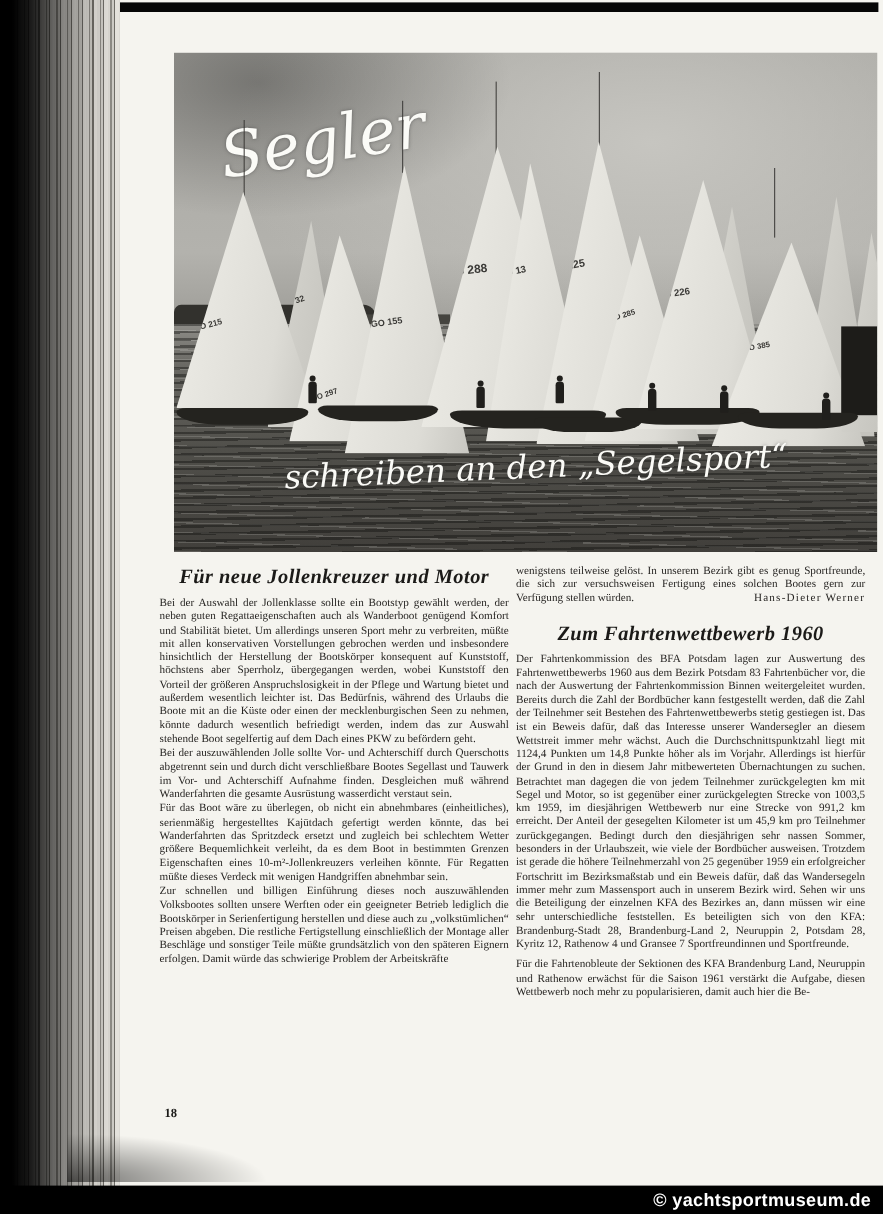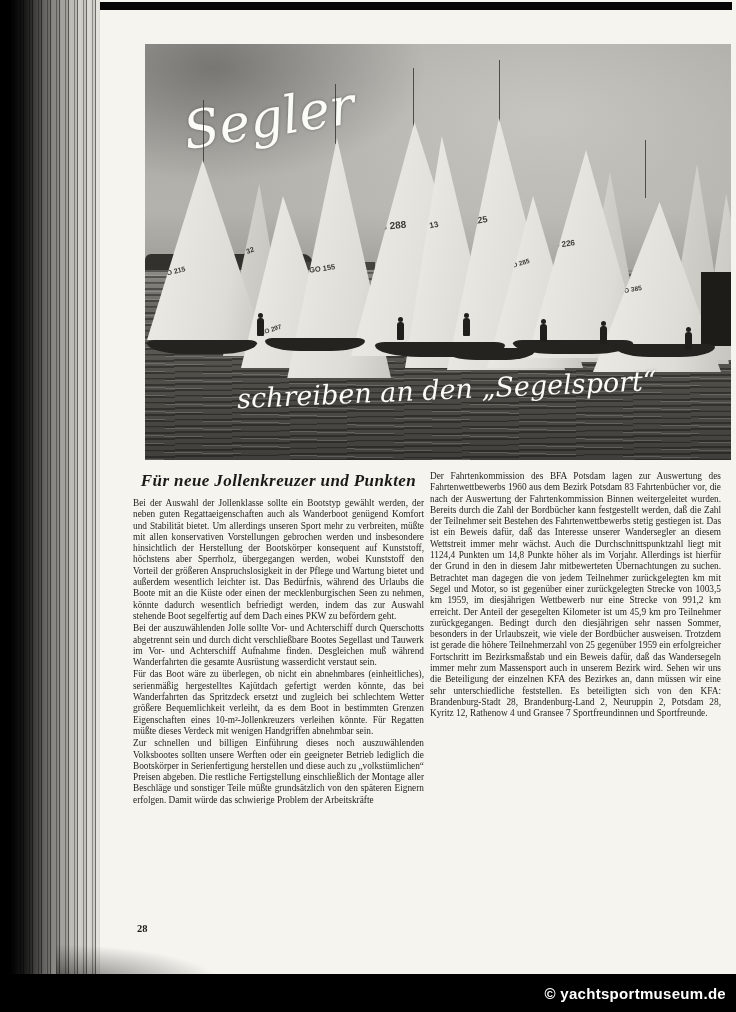--- a/index.html
+++ b/index.html
@@ -13,21 +13,21 @@
     position:absolute;left:0;top:0;width:100px;height:1012px;
     background:
       linear-gradient(90deg,#000 0 10%,rgba(0,0,0,.88) 26%,rgba(0,0,0,.42) 52%,rgba(0,0,0,.10) 76%,rgba(0,0,0,0) 97%),
       repeating-linear-gradient(90deg,#dcdad4 0 2px,#8e8c86 2px 3px,#cfcdc7 3px 5px,#6f6d67 5px 6px,#e4e2dc 6px 9px);
   }
   .page-curve{
     position:absolute;left:56px;bottom:27px;width:190px;height:46px;
     background:radial-gradient(ellipse at 0% 100%,rgba(0,0,0,.55),rgba(0,0,0,0) 62%);
   }
   .footer-bar{
-    position:absolute;left:0;bottom:0;width:736px;height:38px;background:#000;
+    position:absolute;left:0;bottom:0;width:736px;height:24px;background:#000;
     color:#fff;font-family:"Liberation Sans",sans-serif;font-weight:bold;font-size:15px;
     display:flex;align-items:center;justify-content:flex-end;padding-right:10px;box-sizing:border-box;
     letter-spacing:.3px;
   }
   
   .photo{
     position:absolute;left:145px;top:44px;width:586px;height:416px;overflow:hidden;
     background:
       radial-gradient(ellipse 60% 45% at 12% 6%,rgba(0,0,0,.30),rgba(0,0,0,0) 60%),
       radial-gradient(ellipse 80% 60% at 68% 18%,#c6c5c0,rgba(0,0,0,0) 75%),
@@ -138,28 +138,33 @@
   <div class="crew" style="left:252px;top:278px;"></div>
   <div class="crew" style="left:318px;top:274px;"></div>
   <div class="crew" style="left:395px;top:280px;"></div>
   <div class="crew" style="left:455px;top:282px;"></div>
   <div class="crew" style="left:540px;top:288px;"></div>
 
   <div class="script line2">schreiben an den „Segelsport“</div>
 </div>
 
 <div class="col" style="left:133px;top:471px;">
-  <h2 class="headline">Für neue Jollenkreuzer und Punkten</h2>
+  <h2 class="headline">Für neue Jollenkreuzer und Motor</h2>
   <p>Bei der Auswahl der Jollenklasse sollte ein Bootstyp gewählt werden, der neben guten Regattaeigenschaften auch als Wanderboot genügend Komfort und Stabilität bietet. Um allerdings unseren Sport mehr zu verbreiten, müßte mit allen konservativen Vorstellungen gebrochen werden und insbesondere hinsichtlich der Herstellung der Bootskörper konsequent auf Kunststoff, höchstens aber Sperrholz, übergegangen werden, wobei Kunststoff den Vorteil der größeren Anspruchslosigkeit in der Pflege und Wartung bietet und außerdem wesentlich leichter ist. Das Bedürfnis, während des Urlaubs die Boote mit an die Küste oder einen der mecklenburgischen Seen zu nehmen, könnte dadurch wesentlich befriedigt werden, indem das zur Auswahl stehende Boot segelfertig auf dem Dach eines PKW zu befördern geht.</p>
   <p>Bei der auszuwählenden Jolle sollte Vor- und Achterschiff durch Querschotts abgetrennt sein und durch dicht verschließbare Bootes Segellast und Tauwerk im Vor- und Achterschiff Aufnahme finden. Desgleichen muß während Wanderfahrten die gesamte Ausrüstung wasserdicht verstaut sein.</p>
   <p>Für das Boot wäre zu überlegen, ob nicht ein abnehmbares (einheitliches), serienmäßig hergestelltes Kajütdach gefertigt werden könnte, das bei Wanderfahrten das Spritzdeck ersetzt und zugleich bei schlechtem Wetter größere Bequemlichkeit verleiht, da es dem Boot in bestimmten Grenzen Eigenschaften eines 10-m²-Jollenkreuzers verleihen könnte. Für Regatten müßte dieses Verdeck mit wenigen Handgriffen abnehmbar sein.</p>
   <p>Zur schnellen und billigen Einführung dieses noch auszuwählenden Volksbootes sollten unsere Werften oder ein geeigneter Betrieb lediglich die Bootskörper in Serienfertigung herstellen und diese auch zu „volkstümlichen“ Preisen abgeben. Die restliche Fertigstellung einschließlich der Montage aller Beschläge und sonstiger Teile müßte grundsätzlich von den späteren Eignern erfolgen. Damit würde das schwierige Problem der Arbeitskräfte</p>
 </div>
 
 <div class="col" style="left:430px;top:471px;">
+  <p><span>wenigstens teilweise gelöst. In unserem Bezirk gibt es genug Sportfreunde, die sich zur versuchsweisen Fertigung eines solchen Bootes gern zur Verfügung stellen würden.</span>
+    <span class="author">Hans-Dieter Werner</span>
+  </p>
+  <h2 class="headline second">Zum Fahrtenwettbewerb 1960</h2>
   <p>Der Fahrtenkommission des BFA Potsdam lagen zur Auswertung des Fahrtenwettbewerbs 1960 aus dem Bezirk Potsdam 83 Fahrtenbücher vor, die nach der Auswertung der Fahrtenkommission Binnen weitergeleitet wurden. Bereits durch die Zahl der Bordbücher kann festgestellt werden, daß die Zahl der Teilnehmer seit Bestehen des Fahrtenwettbewerbs stetig gestiegen ist. Das ist ein Beweis dafür, daß das Interesse unserer Wandersegler an diesem Wettstreit immer mehr wächst. Auch die Durchschnittspunktzahl liegt mit 1124,4 Punkten um 14,8 Punkte höher als im Vorjahr. Allerdings ist hierfür der Grund in den in diesem Jahr mitbewerteten Übernachtungen zu suchen. Betrachtet man dagegen die von jedem Teilnehmer zurückgelegten km mit Segel und Motor, so ist gegenüber einer zurückgelegten Strecke von 1003,5 km 1959, im diesjährigen Wettbewerb nur eine Strecke von 991,2 km erreicht. Der Anteil der gesegelten Kilometer ist um 45,9 km pro Teilnehmer zurückgegangen. Bedingt durch den diesjährigen sehr nassen Sommer, besonders in der Urlaubszeit, wie viele der Bordbücher ausweisen. Trotzdem ist gerade die höhere Teilnehmerzahl von 25 gegenüber 1959 ein erfolgreicher Fortschritt im Bezirksmaßstab und ein Beweis dafür, daß das Wandersegeln immer mehr zum Massensport auch in unserem Bezirk wird. Sehen wir uns die Beteiligung der einzelnen KFA des Bezirkes an, dann müssen wir eine sehr unterschiedliche feststellen. Es beteiligten sich von den KFA: Brandenburg-Stadt 28, Brandenburg-Land 2, Neuruppin 2, Potsdam 28, Kyritz 12, Rathenow 4 und Gransee 7 Sportfreundinnen und Sportfreunde.</p>
+  <p class="para-space">Für die Fahrtenobleute der Sektionen des KFA Brandenburg Land, Neuruppin und Rathenow erwächst für die Saison 1961 verstärkt die Aufgabe, diesen Wettbewerb noch mehr zu popularisieren, damit auch hier die Be-</p>
 </div>
 
-<div class="pagenum">28</div>
+<div class="pagenum">18</div>
 
 <div class="footer-bar">
   <span>© yachtsportmuseum.de</span>
 </div>
 
 </body></html>

